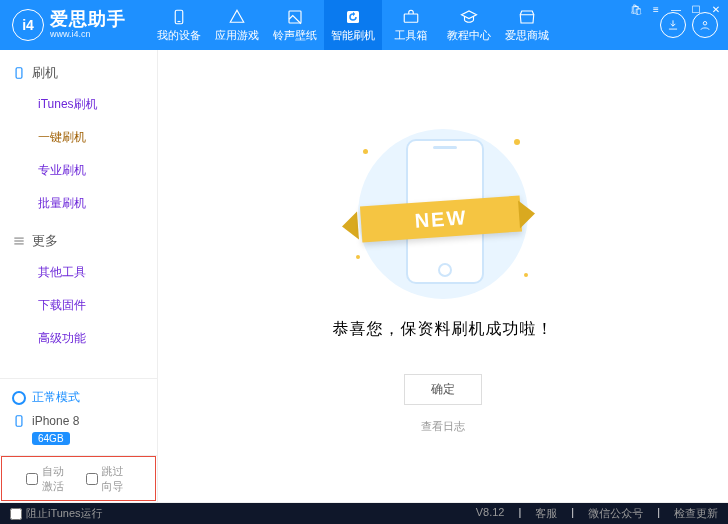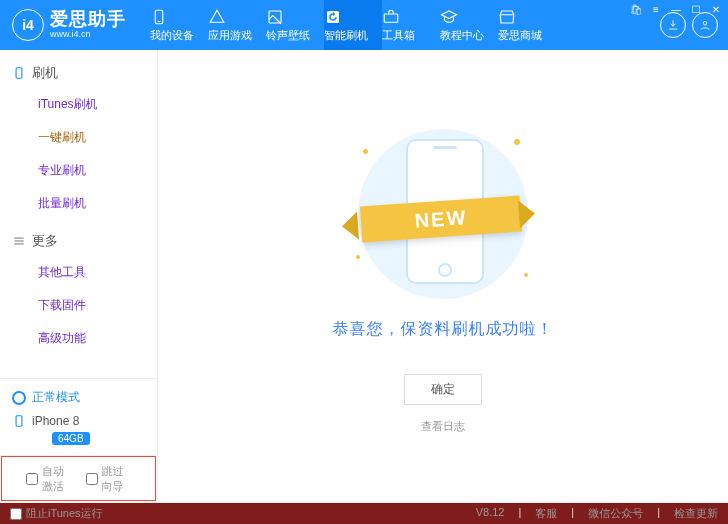--- a/index.html
+++ b/index.html
@@ -4,66 +4,66 @@
 <style>
 *{margin:0;padding:0;box-sizing:border-box;font-family:"Microsoft YaHei",Arial,sans-serif}
 body{width:728px;height:524px;overflow:hidden;background:#fff;font-size:12px;color:#333}
 .header{height:50px;background:#1e90ff;display:flex;align-items:center;color:#fff}
 .logo-area{width:150px;display:flex;align-items:center;padding-left:12px;gap:6px}
 .logo-circle{width:32px;height:32px;border:1.5px solid #fff;border-radius:50%;display:flex;align-items:center;justify-content:center;font-weight:bold;font-size:14px}
 .logo-text{display:flex;flex-direction:column;line-height:1.1}
 .logo-text .brand{font-size:18px;font-weight:bold;letter-spacing:1px}
 .logo-text .url{font-size:9px;opacity:.9}
 .nav-tabs{display:flex;height:100%}
-.nav-tab{width:58px;display:flex;flex-direction:column;align-items:flex-start;justify-content:center;gap:2px;cursor:pointer;font-size:11px}
+.nav-tab{width:58px;display:flex;flex-direction:column;align-items:center;justify-content:center;gap:2px;cursor:pointer;font-size:11px}
 .nav-tab.active{background:#0a7aef}
 .nav-tab .icon{width:18px;height:18px;display:flex;align-items:center;justify-content:center;font-size:16px}
 svg.ico{width:18px;height:18px;stroke:#fff;fill:none;stroke-width:1.5}
 .header-right{margin-left:auto;display:flex;align-items:center;padding-right:10px;gap:6px}
 .win-btns{position:absolute;top:4px;right:6px;display:flex;gap:8px;color:#fff;font-size:10px}
 .win-btns span{cursor:pointer;width:12px;text-align:center}
 .circle-btn{width:26px;height:26px;border:1.5px solid #fff;border-radius:50%;display:flex;align-items:center;justify-content:center;cursor:pointer}
 .body-area{display:flex;height:calc(100% - 50px - 22px)}
 .sidebar{width:158px;border-right:1px solid #eee;display:flex;flex-direction:column;background:#fff}
 .side-content{flex:1;overflow:auto;padding-top:8px}
 .side-section{margin-bottom:6px}
 .side-header{display:flex;align-items:center;gap:6px;padding:6px 12px;color:#555;font-size:13px}
 .side-header .hdr-icon{width:14px;height:14px;display:flex;align-items:center;justify-content:center}
 .side-item{padding:8px 12px 8px 38px;font-size:12px;color:#6d28d9;cursor:pointer}
 .side-item.active{color:#a16207}
 .side-bottom{border-top:1px solid #eee;padding:6px 0}
 .mode-row{display:flex;align-items:center;gap:6px;padding:4px 12px;color:#1e90ff;font-size:12px}
 .mode-row .ring{width:14px;height:14px;border:2px solid #1e90ff;border-radius:50%;display:inline-block}
 .device-row{display:flex;align-items:center;gap:6px;padding:4px 12px;font-size:12px;color:#555}
 .device-row .phone{width:14px;height:14px;display:flex;align-items:center;justify-content:center}
-.device-row .badge{background:#1e90ff;color:#fff;font-size:10px;padding:1px 6px;border-radius:3px;margin-left:20px}
+.device-row .badge{background:#1e90ff;color:#fff;font-size:10px;padding:1px 6px;border-radius:3px;margin-left:0}
 .checkbox-row{border-top:1px solid #eee;padding:8px 26px;display:flex;gap:14px;color:#999;font-size:11px}
 .checkbox-row.highlighted{outline:1.5px solid #e74c3c;outline-offset:-2px}
 .checkbox-row label{display:flex;align-items:center;gap:4px;cursor:pointer}
 .checkbox-row input{width:12px;height:12px}
 .main{flex:1;display:flex;flex-direction:column;align-items:center;justify-content:center;position:relative;background:#fff}
 .illustration{width:210px;height:180px;position:relative;display:flex;align-items:center;justify-content:center}
 .bg-circle{position:absolute;width:170px;height:170px;background:#e9f5ff;border-radius:50%;top:10px;left:20px}
 .phone-shape{position:absolute;width:78px;height:145px;background:#fff;border:2px solid #cde5fb;border-radius:10px;top:20px;left:68px;z-index:2}
 .phone-shape::before{content:"";position:absolute;top:5px;left:50%;transform:translateX(-50%);width:24px;height:3px;background:#cde5fb;border-radius:2px}
 .phone-shape::after{content:"";position:absolute;bottom:5px;left:50%;transform:translateX(-50%);width:10px;height:10px;border:2px solid #cde5fb;border-radius:50%}
 .ribbon{position:absolute;top:75px;left:10px;z-index:3;width:185px;height:50px;display:flex;align-items:center;justify-content:center}
 .ribbon .band{position:absolute;width:160px;height:36px;background:#f5c542;transform:rotate(-4deg);display:flex;align-items:center;justify-content:center;font-weight:bold;color:#fff;font-size:20px;letter-spacing:2px;box-shadow:0 3px 6px rgba(0,0,0,.15)}
 .ribbon .tail-l,.ribbon .tail-r{position:absolute;width:0;height:0;border-style:solid}
 .ribbon .tail-l{left:-6px;top:18px;border-width:14px 16px 14px 0;border-color:transparent #d9a920 transparent transparent;transform:rotate(-4deg)}
 .ribbon .tail-r{right:-2px;top:6px;border-width:14px 0 14px 16px;border-color:transparent transparent transparent #d9a920;transform:rotate(-4deg)}
 .sparkle{position:absolute;background:#f5c542;border-radius:50%}
 .sp1{width:5px;height:5px;top:30px;left:25px}
 .sp2{width:6px;height:6px;top:20px;right:28px}
 .sp3{width:4px;height:4px;bottom:22px;right:20px}
 .sp4{width:4px;height:4px;bottom:40px;left:18px}
-.success-text{margin-top:20px;font-size:16px;color:#3b82f6;letter-spacing:1px}
+.success-text{margin-top:20px;font-size:16px;color:#000000;letter-spacing:1px}
 .confirm-btn{margin-top:34px;padding:6px 26px;border:1px solid #ddd;background:#fff;color:#555;cursor:pointer;font-size:12px}
 .log-link{margin-top:14px;font-size:11px;color:#999;cursor:pointer}
-.footer{height:22px;background:#7f1d1d;border-top:1px solid #eee;display:flex;align-items:center;padding:0 10px;font-size:11px;color:#999}
+.footer{height:22px;background:#0f172a;border-top:1px solid #eee;display:flex;align-items:center;padding:0 10px;font-size:11px;color:#999}
 .footer label{display:flex;align-items:center;gap:4px;cursor:pointer}
 .footer input{width:12px;height:12px}
 .footer .right{margin-left:auto;display:flex;gap:14px;}
 .footer .sep{color:#ddd}
 </style>
 </head>
 <body>
 
 <div class="header">
   <div class="win-btns">

